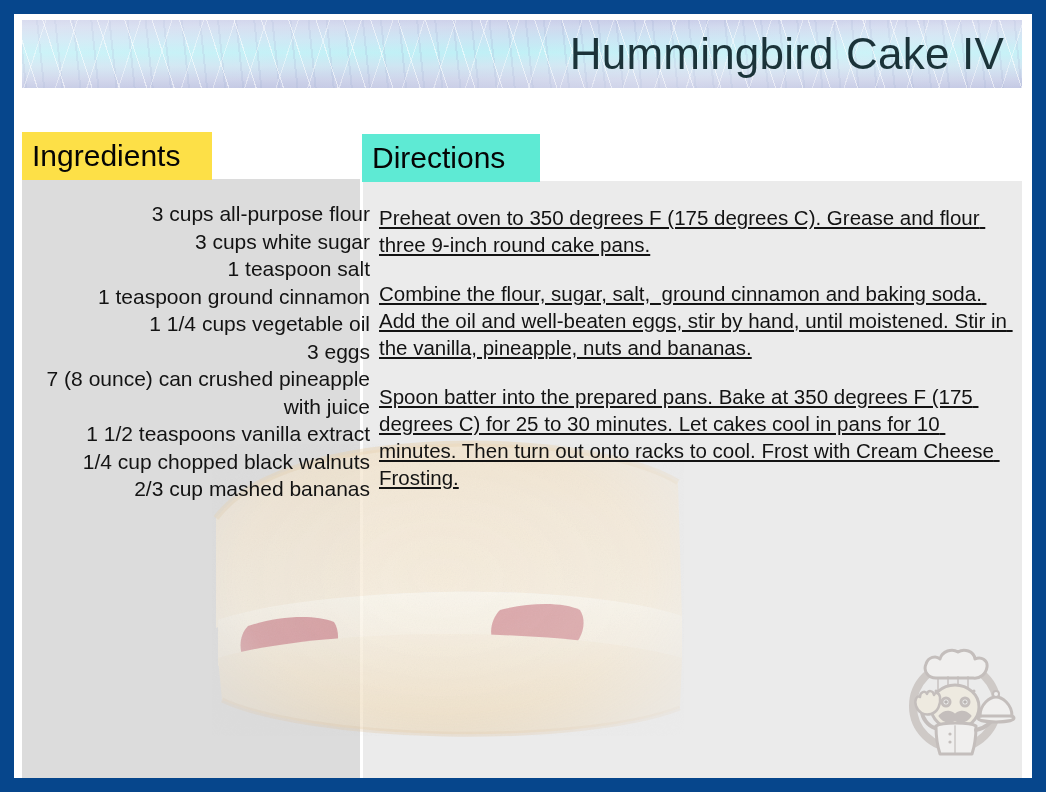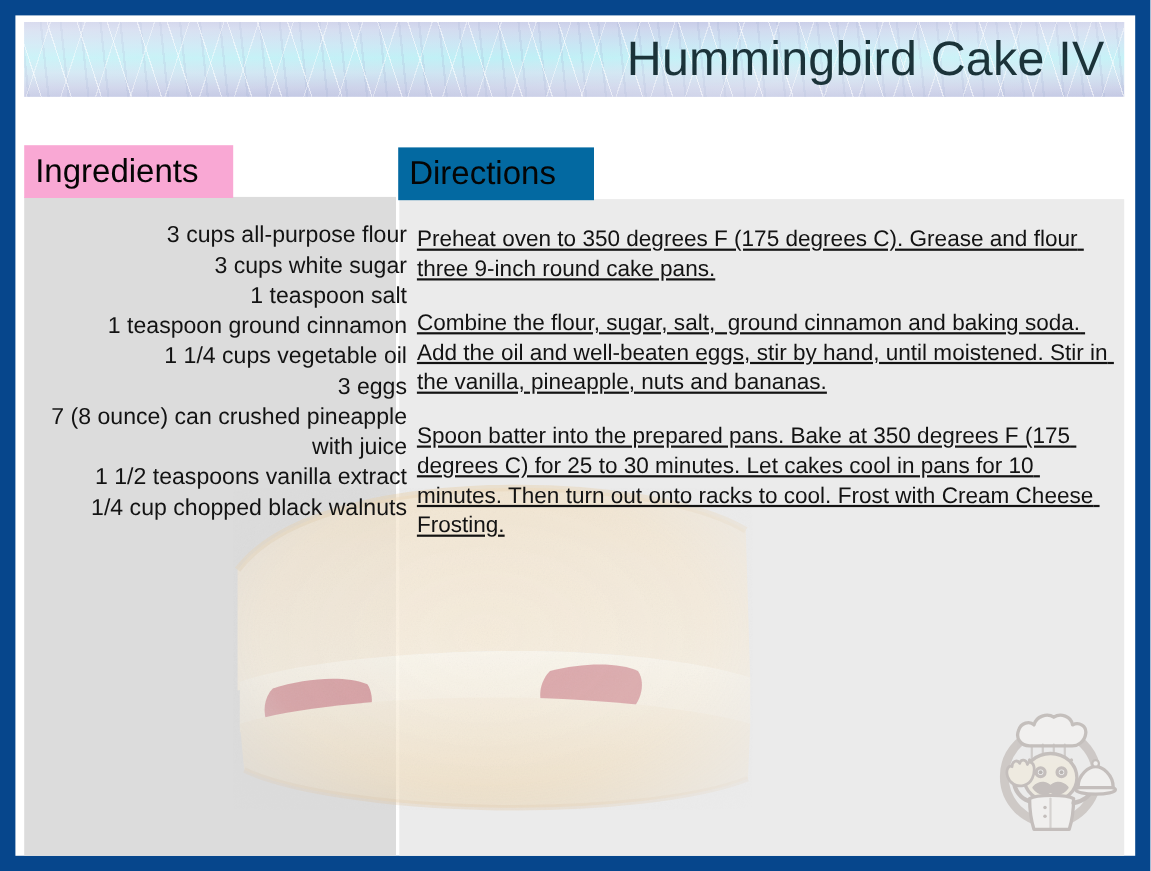--- a/index.html
+++ b/index.html
@@ -75,28 +75,28 @@
     font-weight: 400;
     color: #050505;
     padding-left: 10px;
     box-sizing: border-box;
   }
   #ing-head {
     left: 8px;
     top: 118px;
     width: 190px;
     height: 48px;
-    background: #f9a8d4;
+    background: #fde047;
   }
   #dir-head {
     left: 348px;
     top: 120px;
     width: 178px;
     height: 48px;
-    background: #0369a1;
+    background: #5eead4;
   }
 
   
   .panel {
     position: absolute;
     box-sizing: border-box;
   }
   #ing-panel {
     left: 8px;
     top: 165px;
@@ -243,20 +243,21 @@
   <div class="ing-list">
     <div class="ing-line">3 cups all-purpose flour</div>
     <div class="ing-line">3 cups white sugar</div>
     <div class="ing-line">1 teaspoon salt</div>
     <div class="ing-line">1 teaspoon ground cinnamon</div>
     <div class="ing-line">1 1/4 cups vegetable oil</div>
     <div class="ing-line">3 eggs</div>
     <div class="ing-line">7 (8 ounce) can crushed pineapple with juice</div>
     <div class="ing-line">1 1/2 teaspoons vanilla extract</div>
     <div class="ing-line">1/4 cup chopped black walnuts</div>
+    <div class="ing-line">2/3 cup mashed bananas</div>
   </div>
 
   <div class="dir-body">
     <p>Preheat oven to 350 degrees F (175 degrees C). Grease and flour three 9-inch round cake pans.</p>
     <p>Combine the flour, sugar, salt,  ground cinnamon and baking soda. Add the oil and well-beaten eggs, stir by hand, until moistened. Stir in the vanilla, pineapple, nuts and bananas.</p>
     <p>Spoon batter into the prepared pans. Bake at 350 degrees F (175 degrees C) for 25 to 30 minutes. Let cakes cool in pans for 10 minutes. Then turn out onto racks to cool. Frost with Cream Cheese Frosting.</p>
   </div>
 
   <svg class="chef-logo" viewBox="0 0 126 126" xmlns="http://www.w3.org/2000/svg">
     <g fill="none" stroke="#6b5a52" stroke-width="3" stroke-linecap="round" stroke-linejoin="round">

